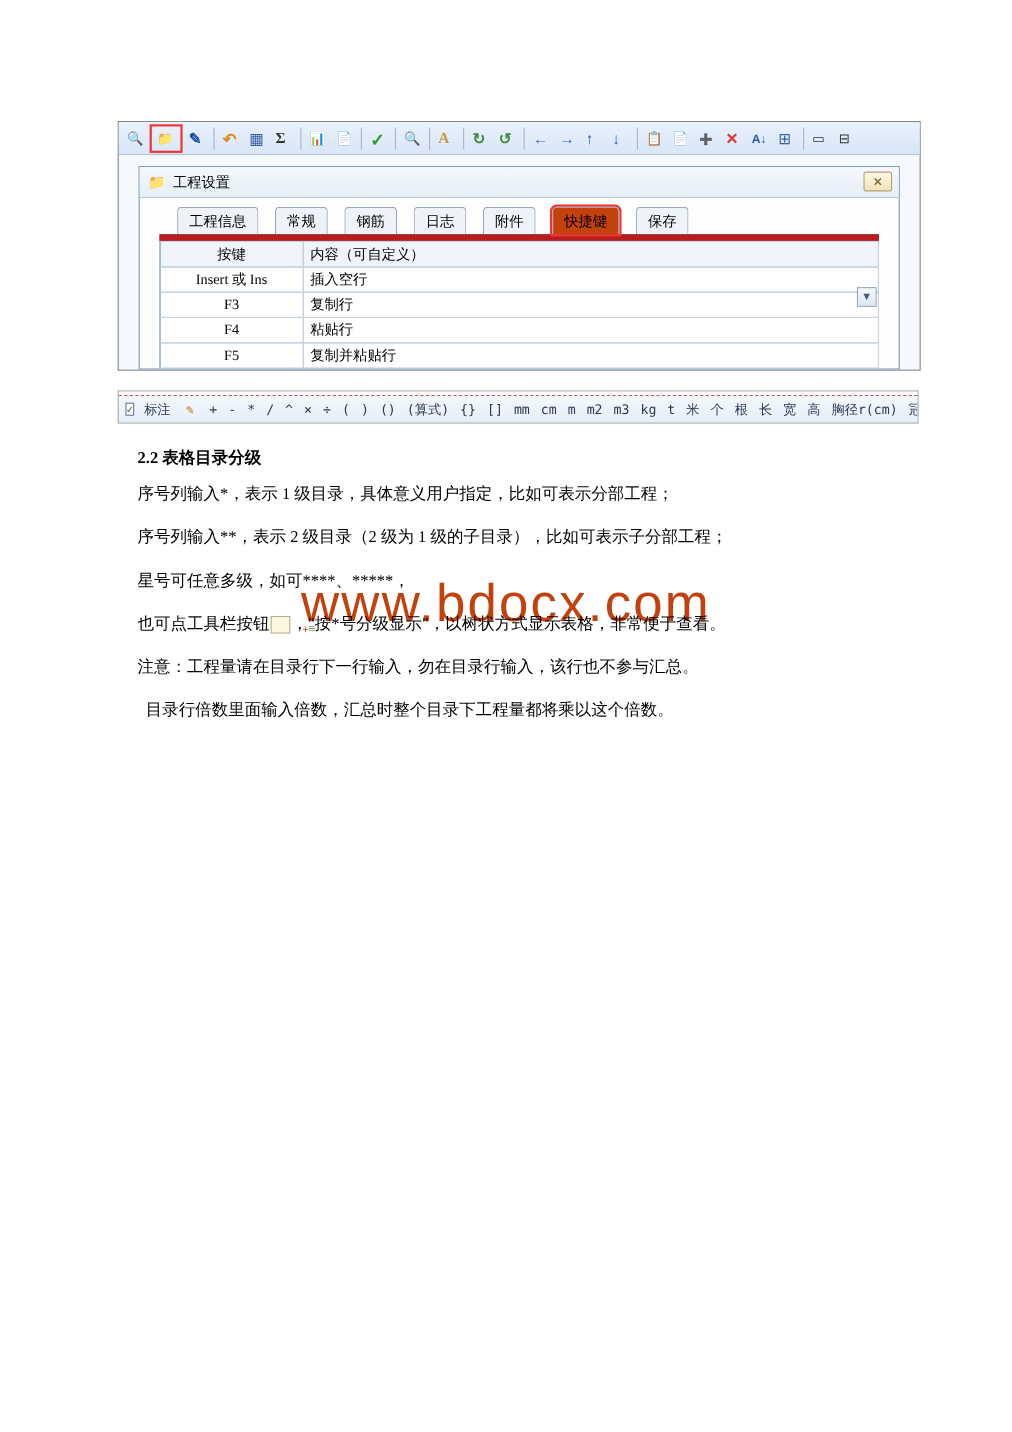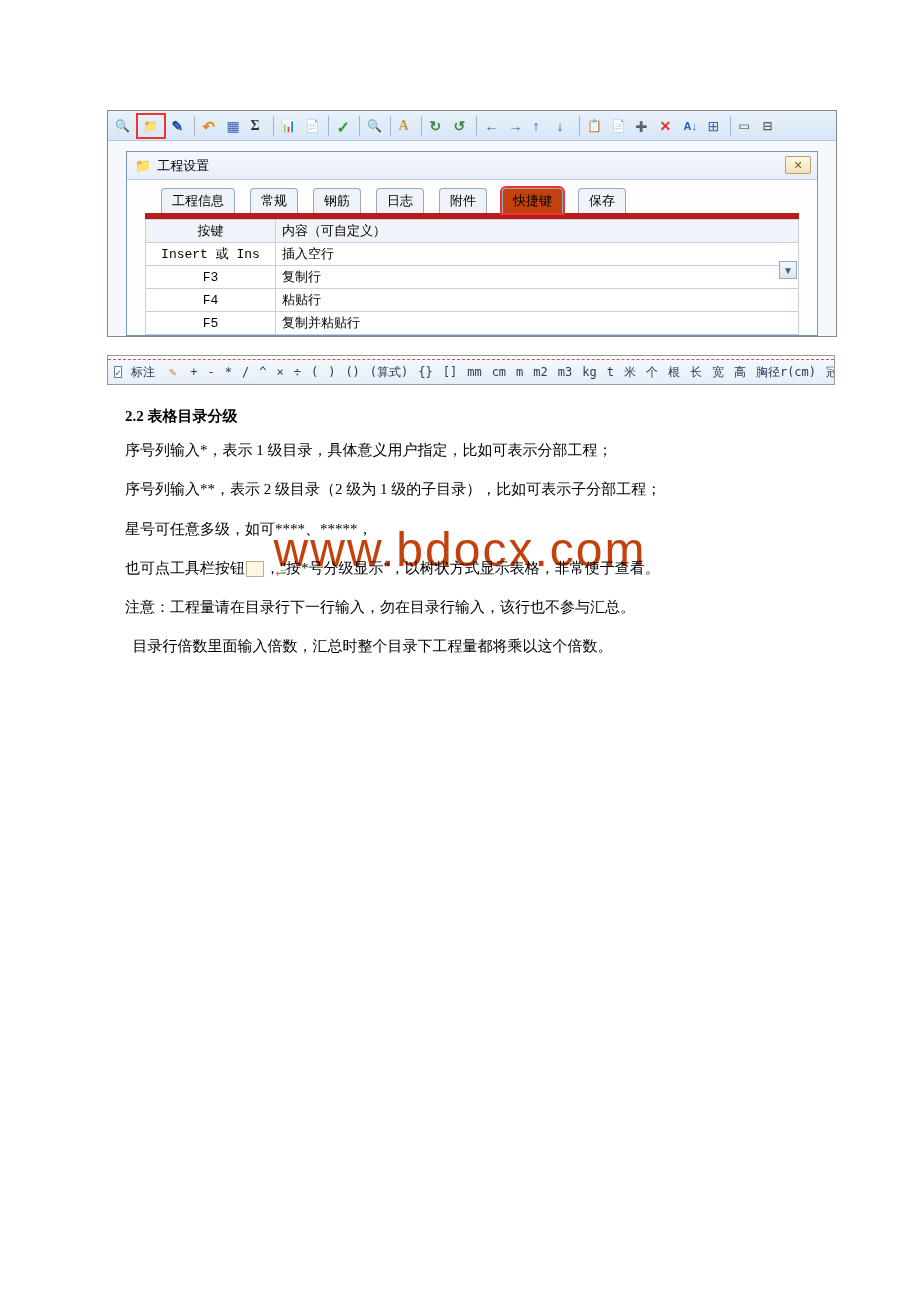--- a/index.html
+++ b/index.html
@@ -148,21 +148,21 @@
     background:#fff;
   }
   .kb-table th {
     background: #f0f4fa;
     font-weight: normal;
     text-align: center;
   }
   .kb-table td.key {
     width: 130px;
     text-align: center;
-    font-family: Liberation Mono, monospace;
+    font-family: Liberation Serif, serif;
   }
   .scroll-arrow {
     position: absolute;
     right: 2px;
     width: 18px; height: 18px;
     border: 1px solid #9aa8bc;
     background: linear-gradient(#f4f8fd,#dbe6f4);
     display:flex; align-items:center; justify-content:center;
     font-size:10px; color:#4a5a78;
   }

